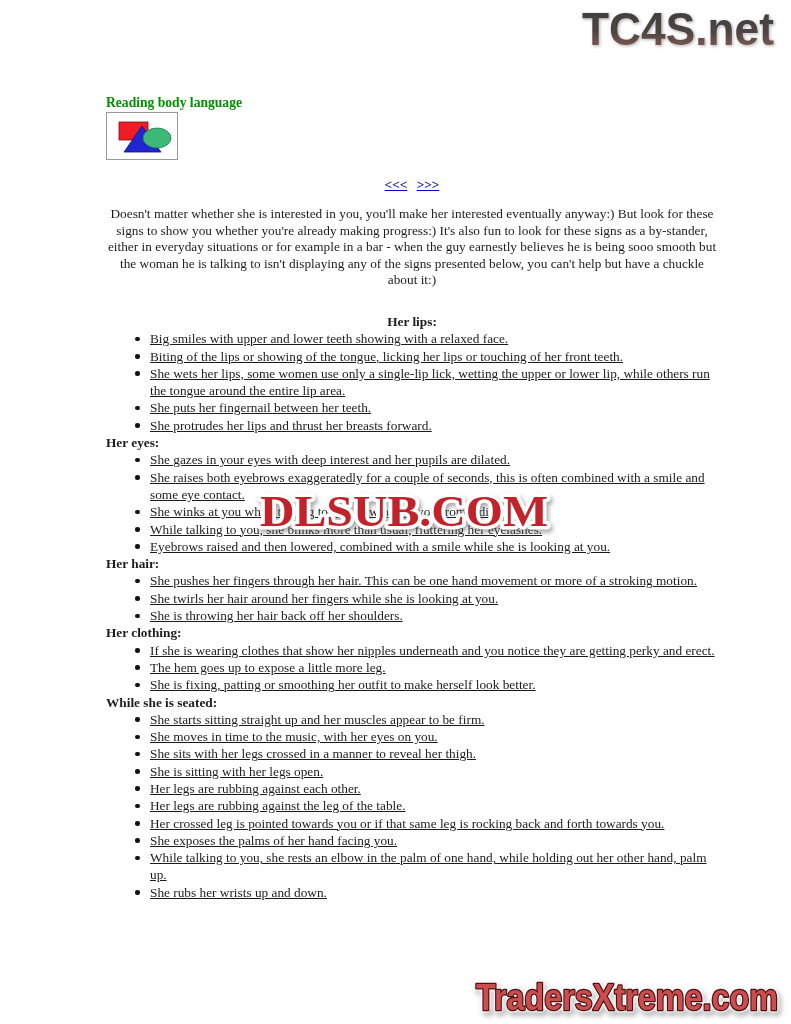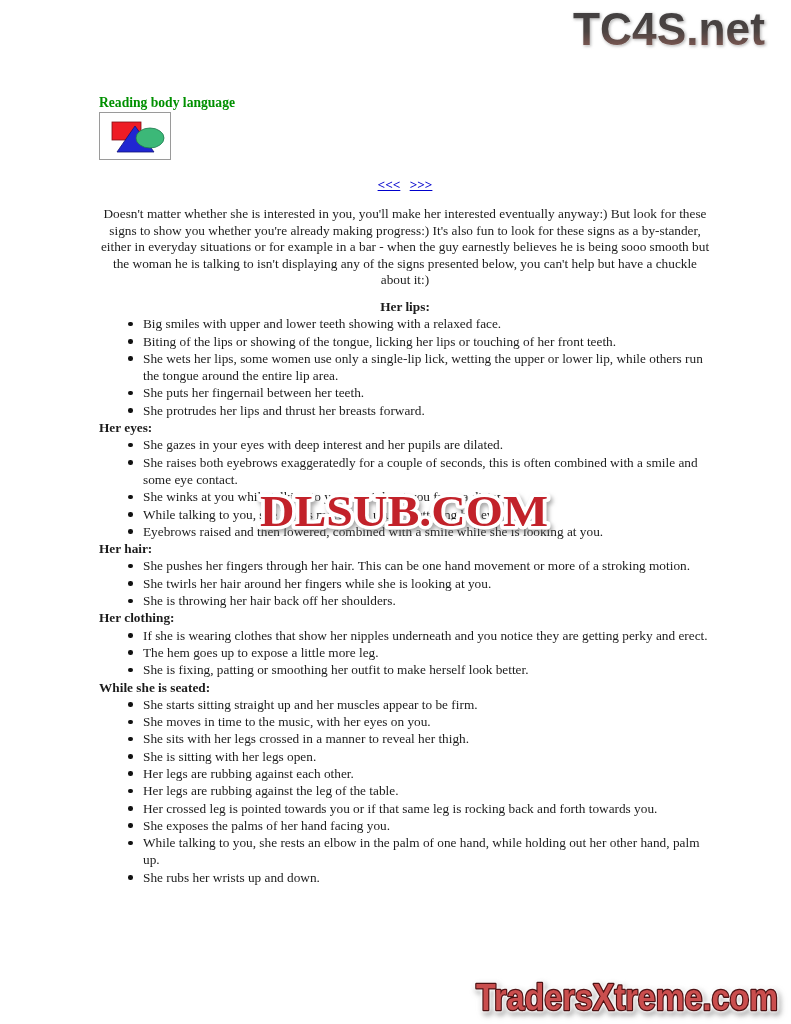--- a/index.html
+++ b/index.html
@@ -10,30 +10,30 @@
     background:#ffffff;
     overflow:hidden;
     font-family:"Liberation Serif", serif;
     color:#1c1c1c;
   }
 
   
   .header-logo{
     position:absolute;
     top:2px;
-    right:21px;
+    right:12px;
     width:200px;
     height:54px;
   }
   .header-logo svg{filter:drop-shadow(1px 1px 1.5px rgba(120,120,120,.55));}
 
   
   .content{
     position:absolute;
-    left:99px;
+    left:106px;
     top:94px;
     width:612px;
     font-size:13.3px;
     line-height:17.3px;
   }
   .doc-title{
     font-weight:bold;
     color:#009000;
     font-size:13.6px;
     line-height:17px;
@@ -63,30 +63,31 @@
   .intro{
     margin-top:13px;
     text-align:center;
     line-height:16.6px;
   }
   .sec-heading{
     font-weight:bold;
     line-height:17.3px;
   }
   .sec-heading.center{text-align:center;}
-  #sections > .sec-heading:first-child{margin-top:9px;}
+  #sections > .sec-heading:first-child{margin-top:24px;}
   ul.bullets{
     margin:0;
     padding:0;
     list-style:none;
   }
   ul.bullets li{
     position:relative;
     padding-left:44px;
     line-height:17.3px;
+    text-decoration:underline;
   }
   ul.bullets li::before{
     content:"";
     position:absolute;
     left:29px;
     top:6.5px;
     width:4.5px;
     height:4.5px;
     border-radius:50%;
     background:#111;

